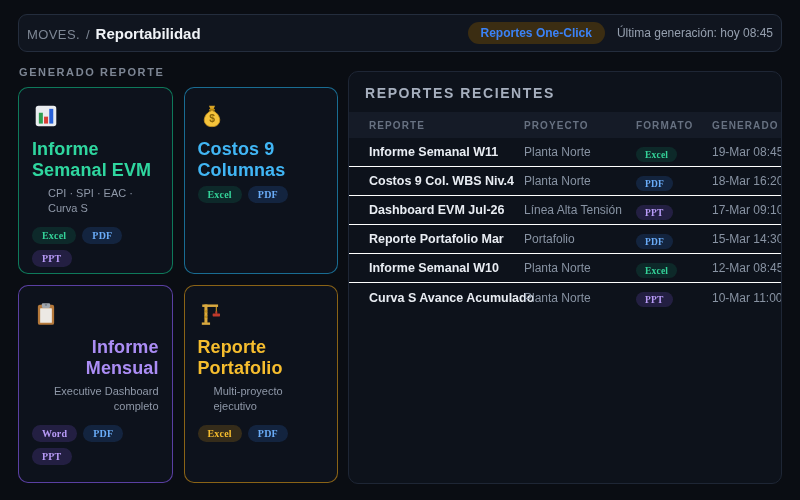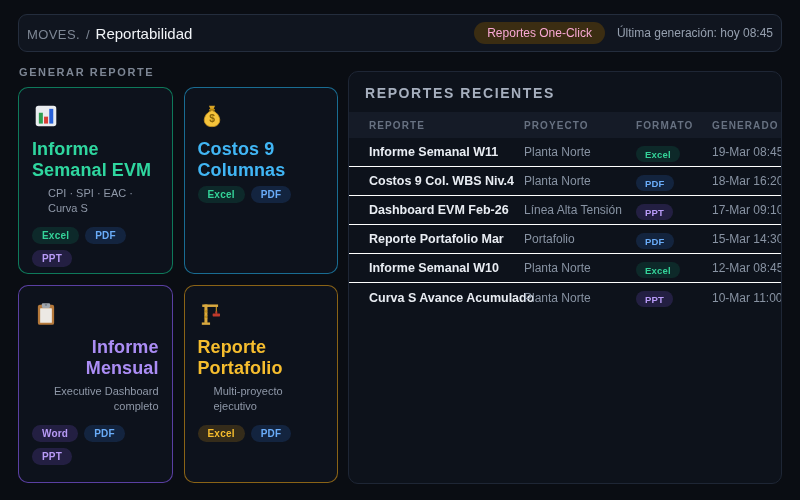--- a/index.html
+++ b/index.html
@@ -19,27 +19,27 @@
     border-radius: 9px;
     display: flex;
     align-items: center;
     justify-content: space-between;
     padding: 0 8px;
     margin-bottom: 12px;
   }
   .crumb { display: flex; align-items: baseline; gap: 6px; }
   .brand { font-size: 13px; color: #7d8694; letter-spacing: 0.4px; }
   .slash { font-size: 13px; color: #7d8694; }
-  .page-title { font-size: 15px; font-weight: 400; color: #f1f4f8; }
+  .page-title { font-size: 15px; font-weight: 700; color: #f1f4f8; }
   .topbar-right { display: flex; align-items: center; gap: 12px; }
   .oneclick {
     background: #3b2d12;
-    color: #f9a8d4;
+    color: #3b82f6;
     font-size: 12px;
-    font-weight: 400;
+    font-weight: 700;
     padding: 4px 13px;
     border-radius: 999px;
   }
   .lastgen { font-size: 12px; color: #96a0af; }
 
   
   .main { display: flex; gap: 10px; align-items: flex-start; }
   .left-col { width: 320px; flex: none; }
   .section-label {
     font-size: 11px;
@@ -75,20 +75,21 @@
   .card-icon { display: block; width: 26px; height: 26px; margin: 2px 0 10px 1px; }
   .card-title { font-size: 18px; font-weight: 700; margin-bottom: 5px; letter-spacing: 0.1px; }
   .card-sub { font-size: 11px; color: #8f98a8; line-height: 1.35; margin-bottom: 11px; margin-left: 16px; }
   .badges { display: flex; gap: 6px; flex-wrap: wrap; }
   .badge {
     font-size: 10px;
     font-weight: 700;
     padding: 3px 10px;
     border-radius: 999px;
     letter-spacing: 0.2px;
+    font-family: Liberation Serif, serif;
   }
   .badge[data-color="green"]  { color: #34d399; background: rgba(16,185,129,.14); }
   .badge[data-color="blue"]   { color: #6aacf8; background: rgba(59,130,246,.16); }
   .badge[data-color="purple"] { color: #b89bf7; background: rgba(139,92,246,.18); }
   .badge[data-color="amber"]  { color: #f6bd2e; background: rgba(217,150,20,.20); }
 
   
   .panel {
     flex: 1;
     margin-top: 7px;
@@ -138,21 +139,21 @@
     </div>
     <div class="topbar-right">
       <span class="oneclick">Reportes One-Click</span>
       <span class="lastgen">Última generación: hoy 08:45</span>
     </div>
   </div>
 
   <div class="main">
 
     <div class="left-col">
-      <div class="section-label">GENERAR REPORTE</div>
+      <div class="section-label">GENERADO REPORTE</div>
       <div class="cards-grid">
 
         <div class="card" data-color="green">
           <span class="card-icon">
             <svg viewBox="0 0 24 24" width="26" height="26">
               <rect x="2.5" y="2.5" width="19" height="19" rx="2.5" fill="#e9ecef"></rect>
               <rect x="5.4" y="9" width="3.7" height="10" fill="#2e9e4f"></rect>
               <rect x="10.2" y="12.6" width="3.7" height="6.4" fill="#d93f35"></rect>
               <rect x="15" y="5.4" width="3.7" height="13.6" fill="#2860d8"></rect>
             </svg>
@@ -241,21 +242,21 @@
       </div>
 
       <div class="trow">
         <span class="cell-name">Costos 9 Col. WBS Niv.4</span>
         <span class="cell-proj">Planta Norte</span>
         <span class="cell-fmt"><span class="badge" data-color="blue">PDF</span></span>
         <span class="cell-date">18-Mar 16:20</span>
       </div>
 
       <div class="trow">
-        <span class="cell-name">Dashboard EVM Feb-26</span>
+        <span class="cell-name">Dashboard EVM Jul-26</span>
         <span class="cell-proj">Línea Alta Tensión</span>
         <span class="cell-fmt"><span class="badge" data-color="purple">PPT</span></span>
         <span class="cell-date">17-Mar 09:10</span>
       </div>
 
       <div class="trow">
         <span class="cell-name">Reporte Portafolio Mar</span>
         <span class="cell-proj">Portafolio</span>
         <span class="cell-fmt"><span class="badge" data-color="blue">PDF</span></span>
         <span class="cell-date">15-Mar 14:30</span>

